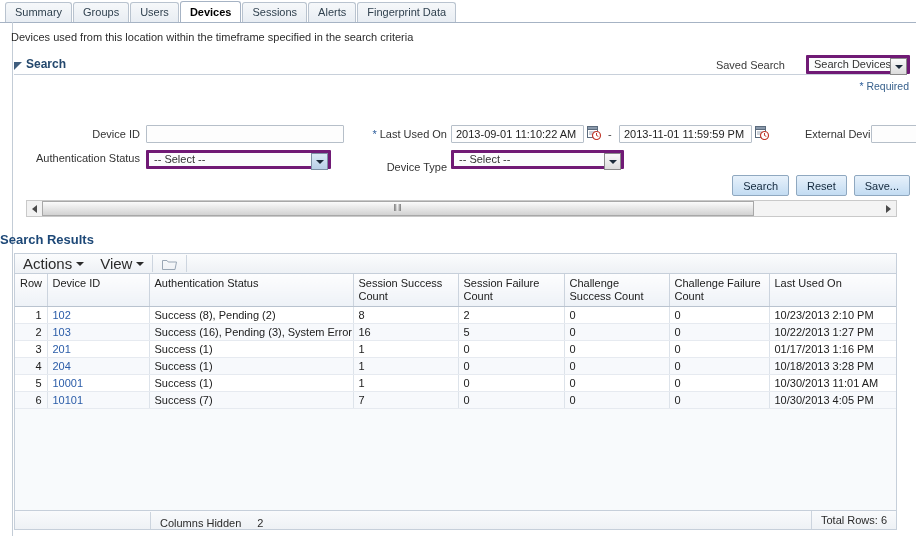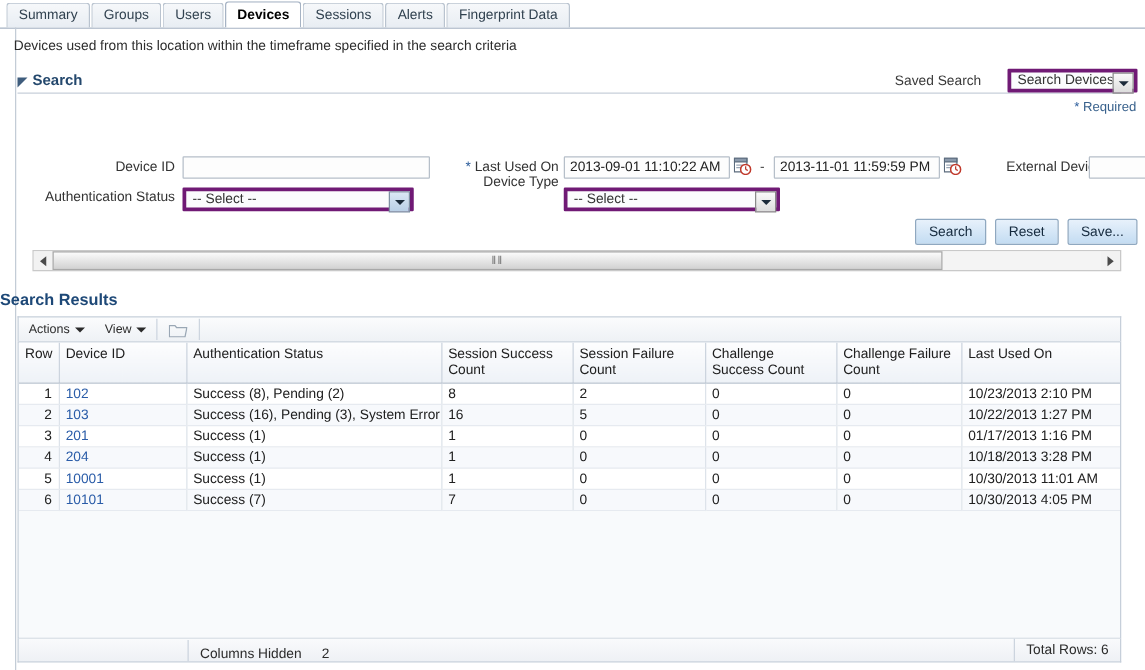--- a/index.html
+++ b/index.html
@@ -161,21 +161,21 @@
   }
   .tbl-toolbar{
     position:absolute;left:14px;top:253px;width:883px;height:20px;
     background:linear-gradient(#fbfcfd,#eef1f5);
     border:1px solid #c6cfda;border-bottom:none;
     box-sizing:border-box;
     display:flex;align-items:center;
   }
   .tb-item{
     display:flex;align-items:center;gap:4px;
-    padding:0 8px;height:19px;font-size:10px;color:#2b2b2b;white-space:nowrap;
+    padding:0 8px;height:19px;font-size:15px;color:#2b2b2b;white-space:nowrap;
   }
   .tb-caret{
     width:0;height:0;border-left:4px solid transparent;border-right:4px solid transparent;
     border-top:4px solid #2b2b2b;
   }
   .tb-sep{width:1px;height:17px;background:#cdd5df;}
   .tb-icon{padding:0 9px;display:flex;align-items:center;}
 
   .grid{
     position:absolute;left:14px;top:273px;width:883px;height:238px;
@@ -306,21 +306,21 @@
     <input class="txt" type="text" style="left: 857px; top: 30px; width: 60px;" value="">
 
     <span class="fld-label" style="left:0px;top:57px;width:126px;">Authentication Status</span>
     <div class="selwrap" style="left:132px;top:55px;width:185px;">
       <span class="selval">-- Select --</span>
       <span class="selbtn">
           <span class="caret"></span>
         </span>
     </div>
 
-    <span class="fld-label" style="left:336px;top:45px;width:97px;">Device Type</span>
+    <span class="fld-label" style="left:336px;top:66px;width:97px;">Device Type</span>
     <div class="selwrap" style="left:437px;top:55px;width:173px;">
       <span class="selval">-- Select --</span>
       <span class="selbtn plain">
           <span class="caret"></span>
         </span>
     </div>
   </div>
 
   <div class="btnrow">
     <button class="btn">Search</button>

